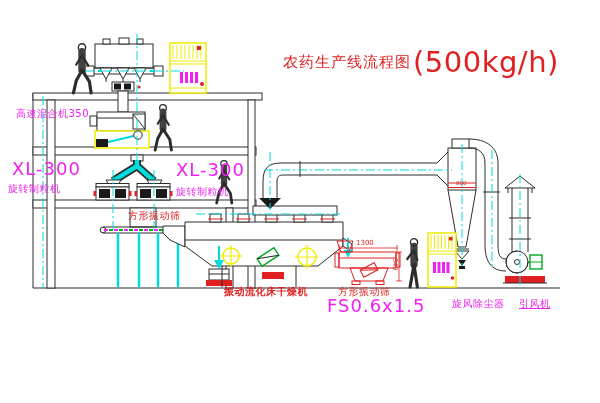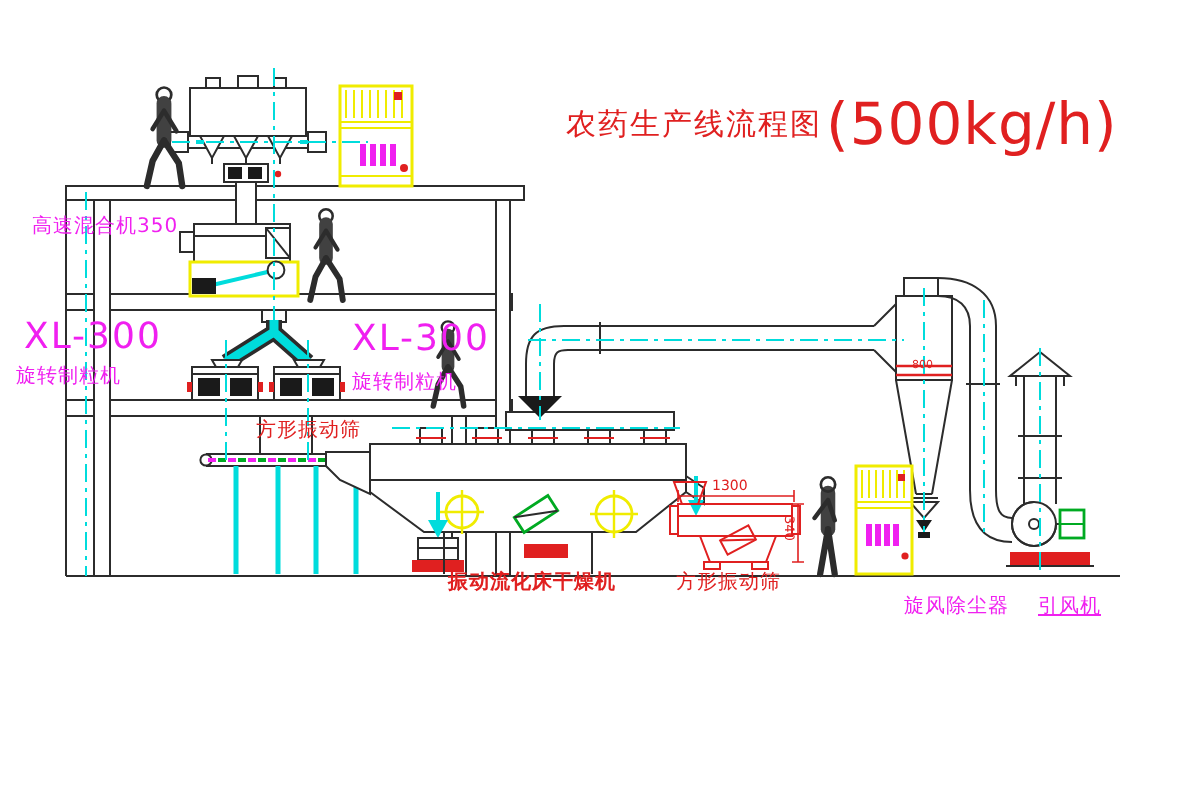--- a/index.html
+++ b/index.html
@@ -279,20 +279,21 @@
   <div class="lbl mg model" style="left:12px;top:160px;">XL-300</div>
   <div class="lbl mg xs" style="left:8px;top:184px;">旋转制粒机</div>
   <div class="lbl mg model" style="left:176px;top:161px;">XL-300</div>
   <div class="lbl mg xs" style="left:176px;top:187px;">旋转制粒机</div>
 
   <div class="lbl rd xs" style="left:128px;top:211px;">方形振动筛</div>
 
   <div class="lbl rd sm" style="left:224px;top:287px;font-weight:bold;">振动流化床干燥机</div>
 
   <div class="lbl rd sm" style="left:338px;top:287px;">方形振动筛</div>
+  <div class="lbl mg model" style="left:327px;top:297px;">FS0.6x1.5</div>
 
   <div class="lbl mg sm" style="left:452px;top:299px;">旋风除尘器</div>
   <div class="lbl mg sm" style="left:519px;top:299px;text-decoration:underline;">引风机</div>
 
   <div class="lbl dim" style="left:356px;top:240px;">1300</div>
   <div class="lbl dimv" style="left:391px;top:258px;">340</div>
   <div class="lbl dimxs" style="left:456px;top:181px;">800</div>
 </div>
 
 </body></html>

